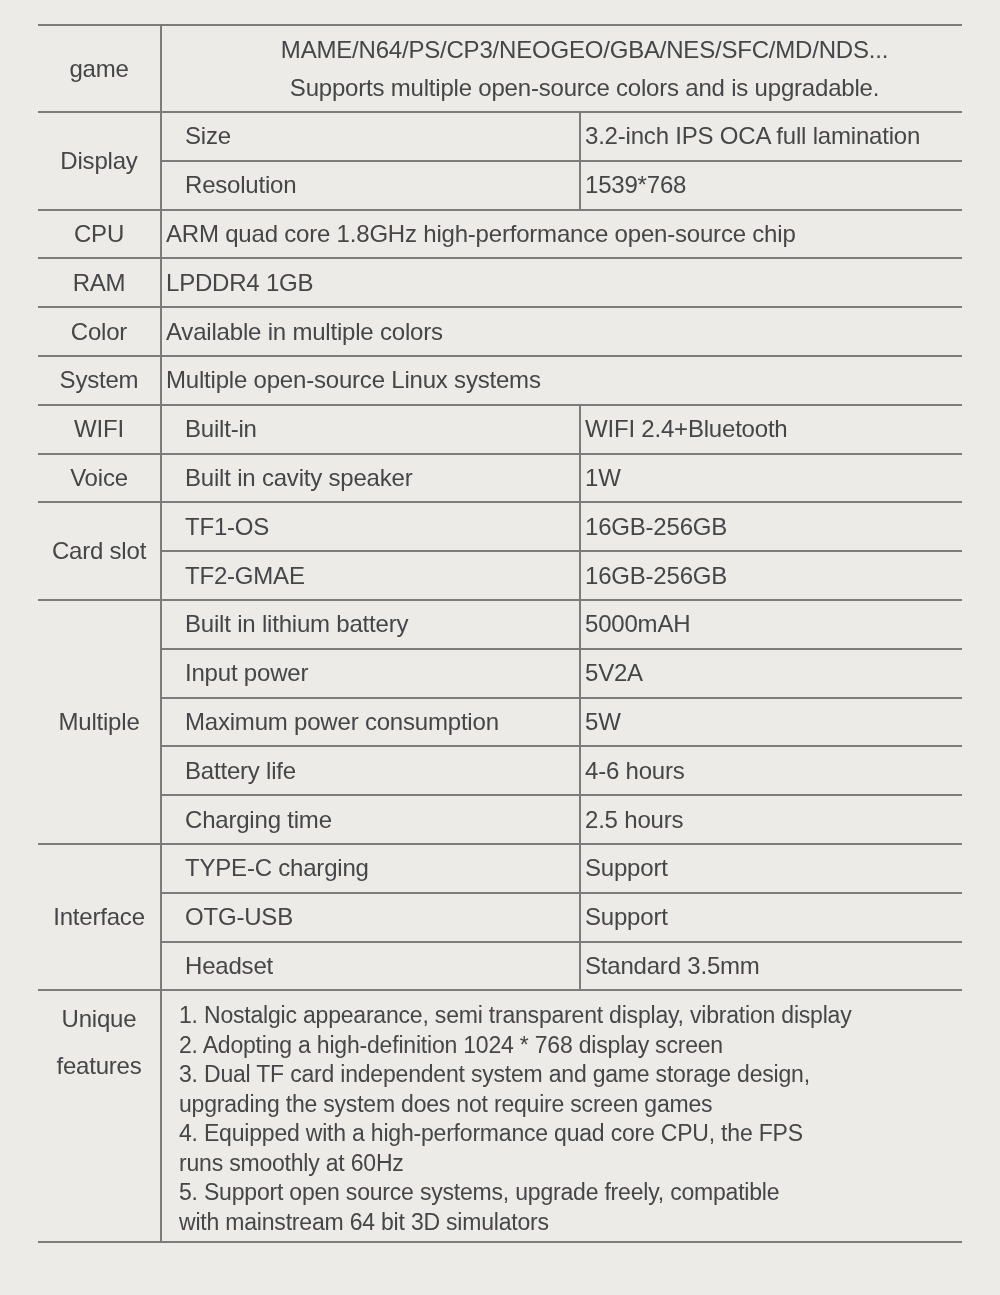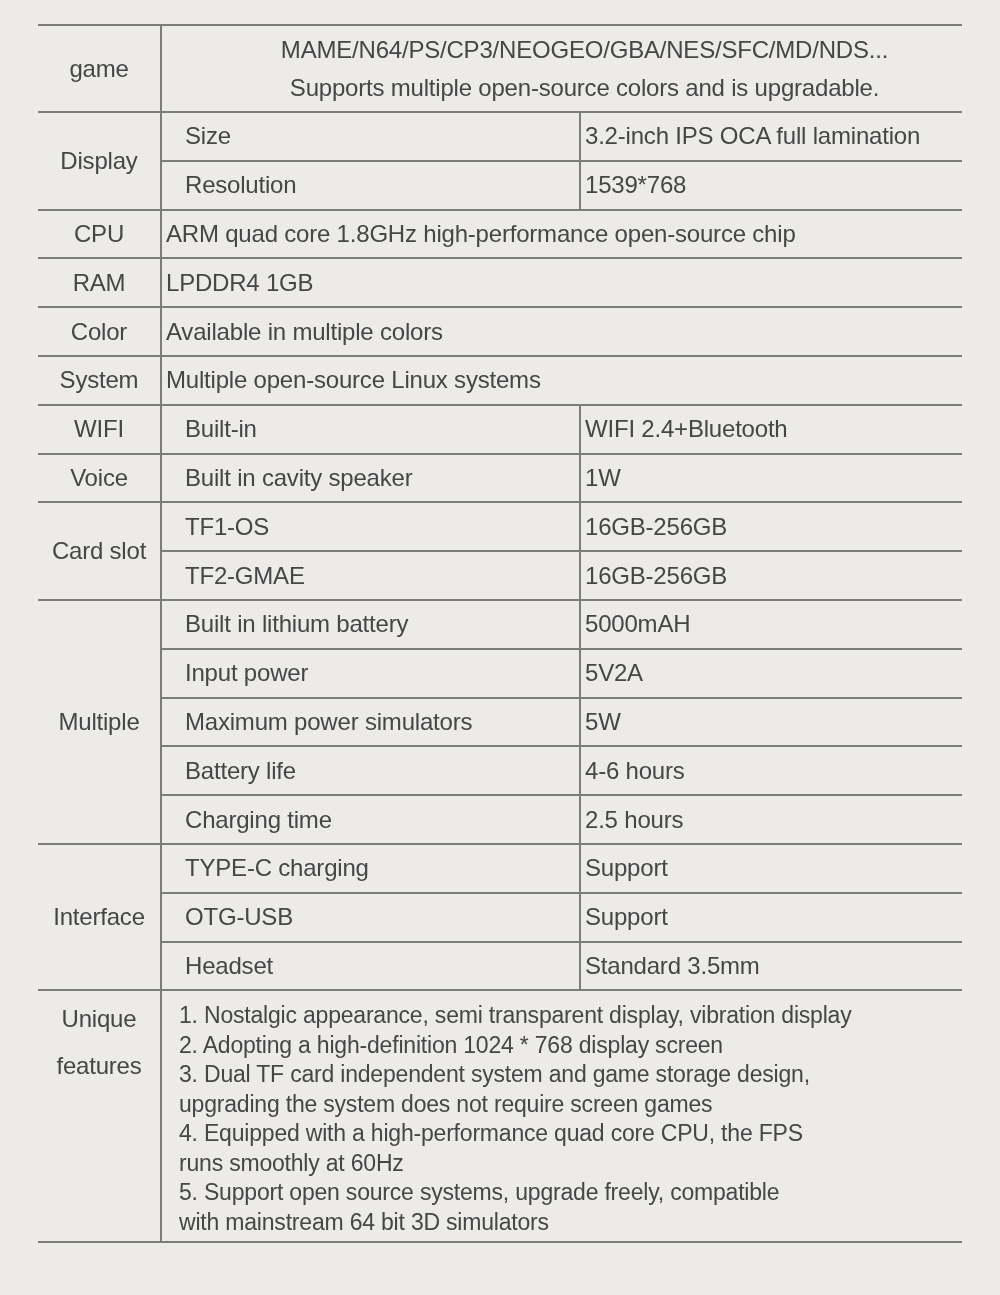--- a/index.html
+++ b/index.html
@@ -124,21 +124,21 @@
     <tr>
       <td class="lbl" rowspan="5">Multiple</td>
       <td class="name">Built in lithium battery</td>
       <td class="val mid">5000mAH</td>
     </tr>
     <tr>
       <td class="name">Input power</td>
       <td class="val mid">5V2A</td>
     </tr>
     <tr>
-      <td class="name">Maximum power simulators</td>
+      <td class="name">Maximum power consumption</td>
       <td class="val mid">5W</td>
     </tr>
     <tr>
       <td class="name">Battery life</td>
       <td class="val mid">4-6 hours</td>
     </tr>
     <tr>
       <td class="name">Charging time</td>
       <td class="val mid">2.5 hours</td>
     </tr>

